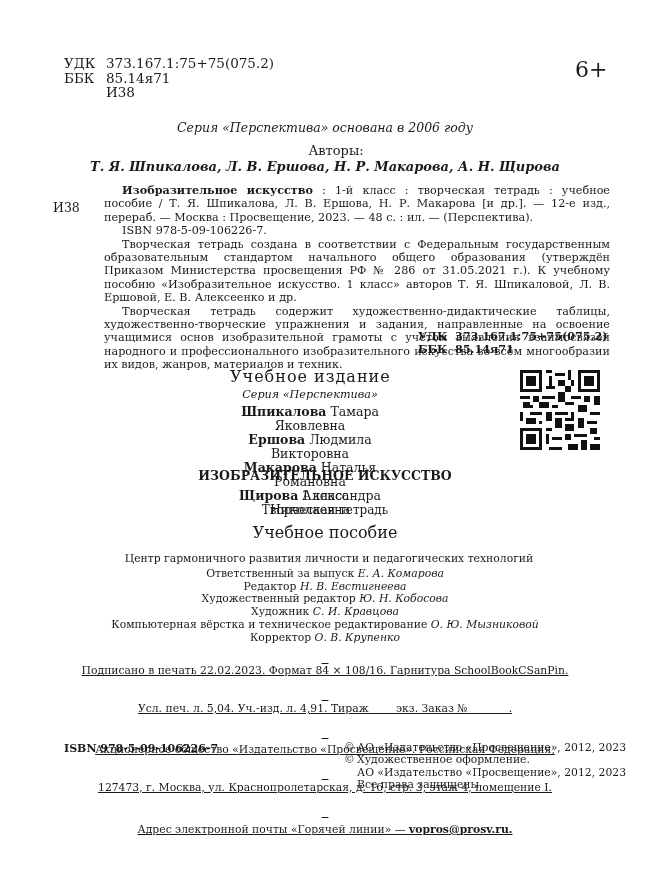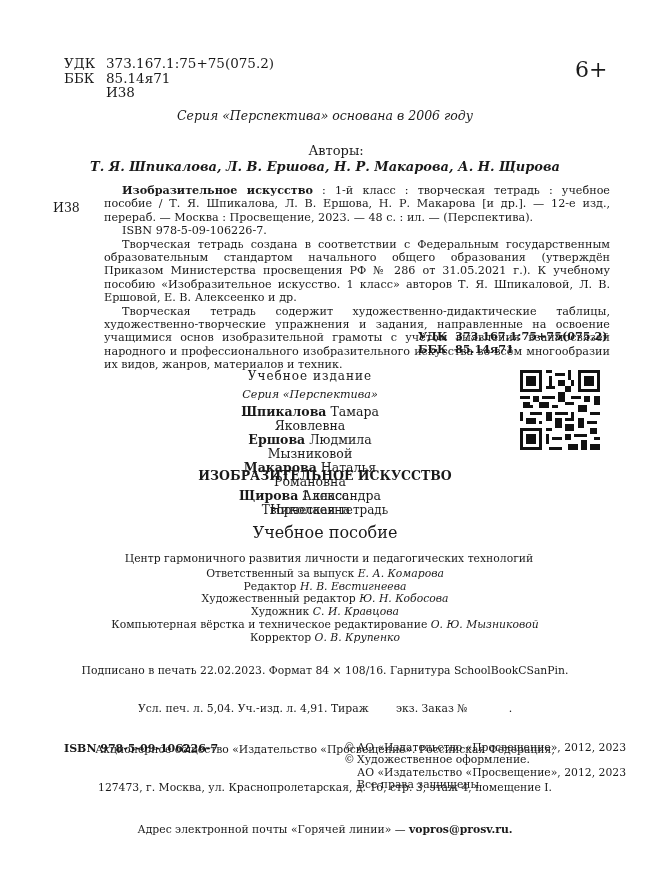--- a/index.html
+++ b/index.html
@@ -6,21 +6,21 @@
   body{width:650px;height:869px;position:relative;overflow:hidden;font-family:"DejaVu Serif","Liberation Serif",serif;color:#1a1a1a;}
   .abs{position:absolute;}
   .t{font-size:11.2px;line-height:13.4px;white-space:nowrap;}
   .b{font-weight:bold;}
   .i{font-style:italic;}
   .c{text-align:center;}
   .j{text-align:justify;}
   .codes-top{left:64px;top:56px;font-size:13.5px;line-height:14.5px;}
   .codes-top .lbl{display:inline-block;width:42px;}
   .age{left:575px;top:57px;font-size:22px;}
-  .series{left:0;width:650px;top:108px;font-size:12.5px;}
+  .series{left:0;width:650px;top:120px;font-size:12.5px;}
   .authors-lbl{left:16px;width:640px;top:143px;font-size:13px;}
   .authors{left:0;width:650px;top:159px;font-size:13px;font-weight:bold;font-style:italic;}
   .biblio{left:104px;top:184px;width:506px;}
   .biblio p{margin:0;}
   .ind{text-indent:18px;}
   .side-code{left:53px;top:200px;font-size:12.5px;}
   .codes-right{left:418px;top:330px;font-size:11.2px;line-height:13px;font-weight:bold;}
   .codes-right .lbl{display:inline-block;width:37px;}
   .edition{left:230px;top:370px;width:160px;}
   .names{left:220px;top:405px;width:180px;font-size:12.5px;line-height:14px;}
@@ -54,26 +54,26 @@
   <p class="ind">ISBN 978-5-09-106226-7.</p>
   <p class="ind j">Творческая тетрадь создана в соответствии с Федеральным государственным образовательным стандартом начального общего образования (утверждён Приказом Министерства просвещения РФ № 286 от 31.05.2021 г.). К учебному пособию «Изобразительное искусство. 1 класс» авторов Т. Я. Шпикаловой, Л. В. Ершовой, Е. В. Алексеенко и др.</p>
   <p class="ind j">Творческая тетрадь содержит художественно-дидактические таблицы, художественно-творческие упражнения и задания, направленные на освоение учащимися основ изобразительной грамоты с учётом выявления взаимосвязей   народного и профессионального изобразительного искусства во всём многообразии их видов, жанров, материалов и техник.</p>
 </div>
 <div class="abs codes-right">
   <div><span class="lbl">УДК</span><span>373.167.1:75+75(075.2)</span></div>
   <div><span class="lbl">ББК</span><span>85.14я71</span></div>
 </div>
 
 <div class="abs edition c t">
-  <div style="font-size:12px;letter-spacing:1px;">Учебное издание</div>
+  <div style="font-size:16px;letter-spacing:1px;">Учебное издание</div>
   <div class="i" style="margin-top:5px;">Серия «Перспектива»</div>
 </div>
 <div class="abs names c">
   <div><span class="b">Шпикалова</span> <span>Тамара Яковлевна</span></div>
-  <div><span class="b">Ершова</span> <span>Людмила Мызниковой</span></div>
+  <div><span class="b">Ершова</span> <span>Людмила Викторовна</span></div>
   <div><span class="b">Макарова</span> <span>Наталья Романовна</span></div>
   <div><span class="b">Щирова</span> <span>Александра Николаевна</span></div>
 </div>
 
 <div class="abs qr">
   <svg width="80" height="80" viewBox="0 0 25 25" shape-rendering="crispEdges">
     <rect width="25" height="25" fill="#fff"></rect>
     <g fill="#111">
       <rect x="0" y="0" width="7" height="7"></rect>
         <rect x="1" y="1" width="5" height="5" fill="#fff"></rect>
@@ -143,21 +143,21 @@
 <div class="abs credits c">
   <div style="margin-bottom:2px;padding-left:8px;">Центр гармоничного развития личности и педагогических технологий</div>
   <div><span>Ответственный за выпуск </span><span class="i">Е. А. Комарова</span></div>
   <div><span>Редактор </span><span class="i">Н. В. Евстигнеева</span></div>
   <div><span>Художественный редактор </span><span class="i">Ю. Н. Кобосова</span></div>
   <div><span>Художник </span><span class="i">С. И. Кравцова</span></div>
   <div><span>Компьютерная вёрстка и техническое редактирование </span><span class="i">О. Ю. Мызниковой</span></div>
   <div><span>Корректор </span><span class="i">О. В. Крупенко</span></div>
 </div>
 
-<div class="abs print c" style="white-space:pre;">
+<div class="abs print c" style="white-space:pre;text-decoration:underline;">
   <div>Подписано в печать 22.02.2023. Формат 84 × 108/16. Гарнитура SchoolBookCSanPin.</div>
   <div>Усл. печ. л. 5,04. Уч.-изд. л. 4,91. Тираж        экз. Заказ №            .</div>
   <div style="margin-top:4px;">Акционерное общество «Издательство «Просвещение». Российская Федерация,</div>
   <div>127473, г. Москва, ул. Краснопролетарская, д. 16, стр. 3, этаж 4, помещение I.</div>
   <div style="margin-top:5px;"><span>Адрес электронной почты «Горячей линии» — </span><span class="b">vopros@prosv.ru.</span></div>
 </div>
 
 <div class="abs isbn-bottom">ISBN 978-5-09-106226-7</div>
 <div class="abs copy">
   <div><span class="sym">©</span><span>АО «Издательство «Просвещение», 2012, 2023</span></div>

